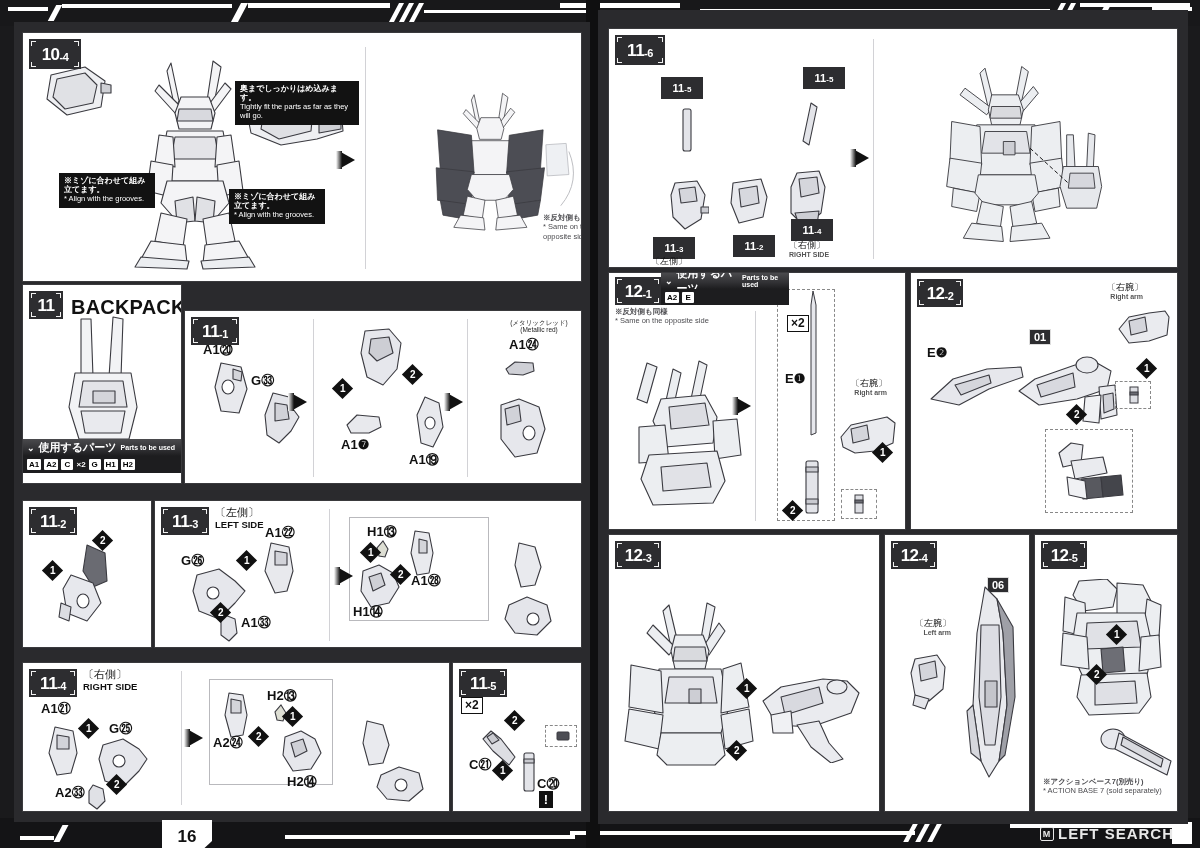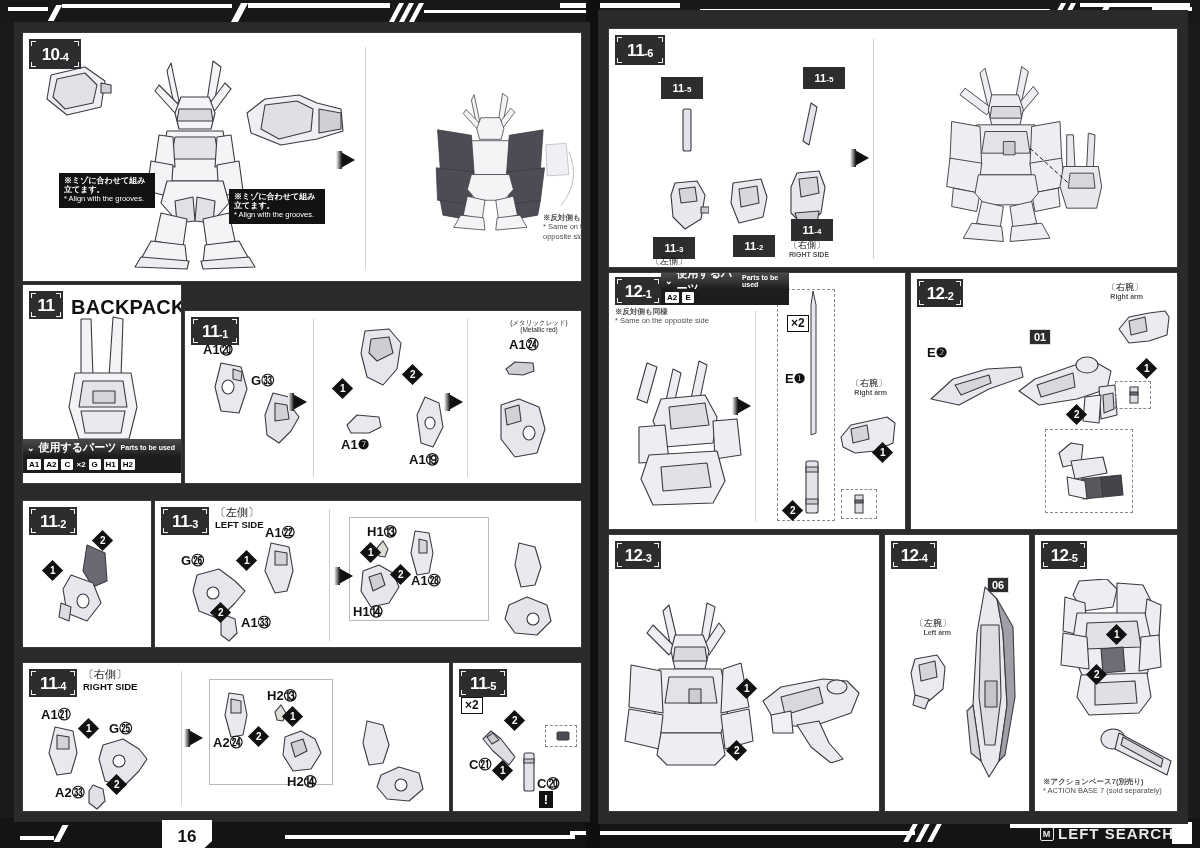--- a/index.html
+++ b/index.html
@@ -346,20 +346,24 @@
 
         <div class="steptag" style="left:6px; top:6px; width:52px; height:30px;">
           <span class="corner c1"></span>
             <span class="corner c2"></span>
           <span class="corner c3"></span>
             <span class="corner c4"></span>
           <span class="big">10</span>
             <span class="sub">-4</span>
         </div>
 
+        <div class="callout" style="left:212px; top:48px; width:124px;">
+          <span class="jp">奥までしっかりはめ込みます。</span>
+          <span class="en">Tightly fit the parts as far as they will go.</span>
+        </div>
         <div class="callout" style="left:36px; top:140px; width:96px;">
           <span class="jp">※ミゾに合わせて組み立てます。</span>
           <span class="en">* Align with the grooves.</span>
         </div>
         <div class="callout" style="left:206px; top:156px; width:96px;">
           <span class="jp">※ミゾに合わせて組み立てます。</span>
           <span class="en">* Align with the grooves.</span>
         </div>
         <div class="note" style="left:520px; top:180px; width:60px;">
           <span class="jp">※反対側も同様</span>
@@ -655,21 +659,21 @@
           <span class="en">LEFT SIDE</span>
         </div>
       </div>
     </div>
 
     <div class="panel" style="left:8px; top:640px; width:428px; height:150px;">
       <div class="panel-inner">
         <div class="divider" style="left:158px; top:8px; width:1px; height:134px;"></div>
         <div class="solidrect" style="left:186px; top:16px; width:124px; height:106px;"></div>
 
-        <div class="partcode" style="left:18px; top:44px;">
+        <div class="partcode" style="left:18px; top:38px;">
           <span>A1</span><span>㉑</span>
         </div>
         <div class="art" style="left:22px; top:62px;">
           <svg width="36" height="52" viewBox="0 0 36 52">
               <g fill="#e8e9ed" stroke="#3a3a40" stroke-width="1.1" stroke-linejoin="round">
             <path d="M10 2 L28 6 L32 28 L26 48 L12 50 L4 28 Z"></path>
             <path d="M12 10 L24 12 L24 24 L12 24 Z" fill="#d2d3d9"></path>
               </g>
             </svg>
         </div>

